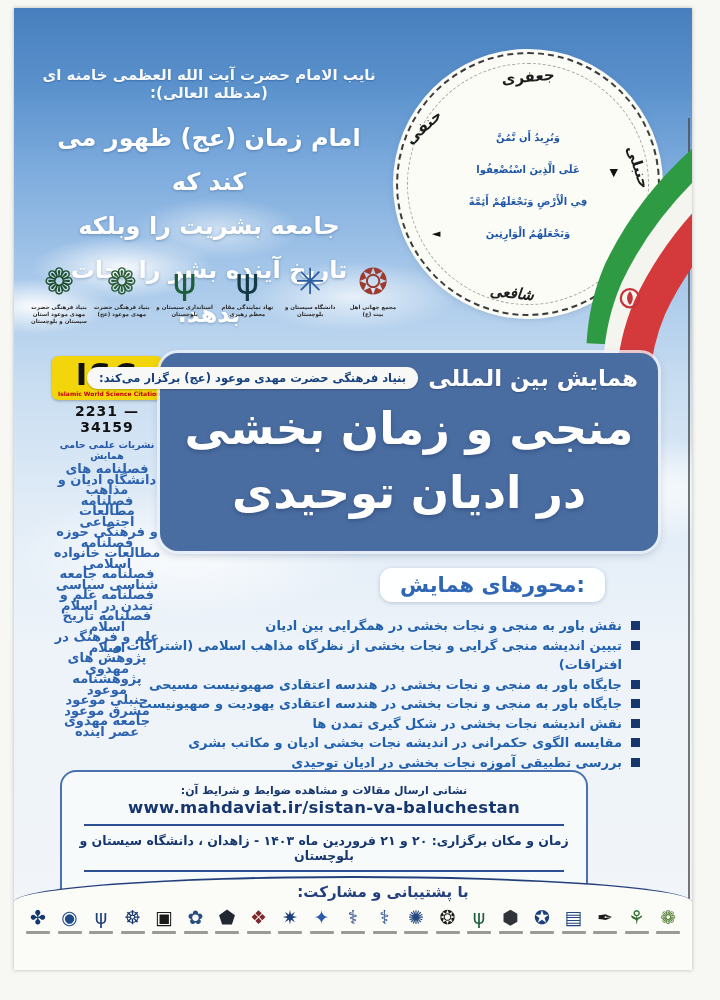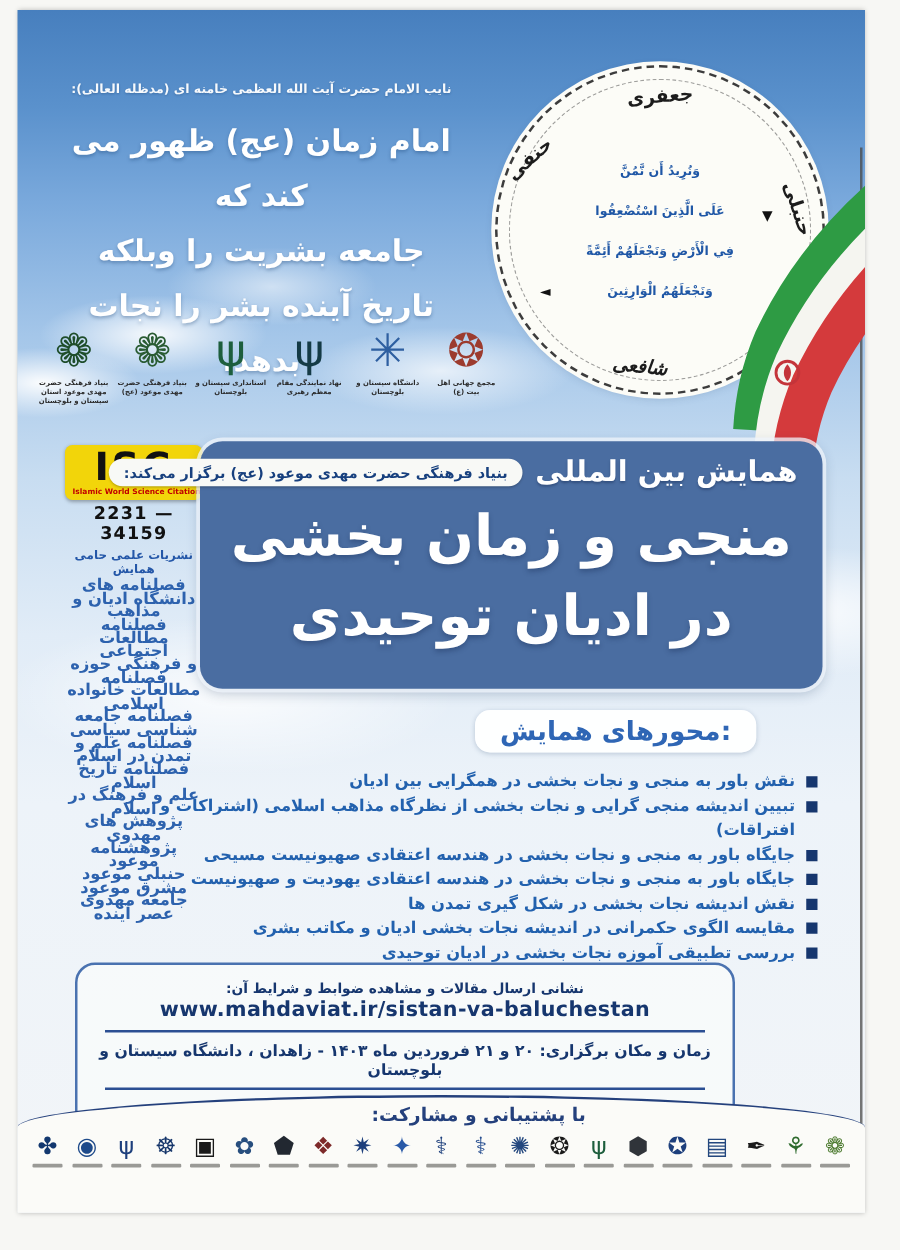--- a/index.html
+++ b/index.html
@@ -18,21 +18,21 @@
       linear-gradient(180deg,#477fbe 0%, #5a91cc 8%, #7aa9dc 16%, #a4c6e9 27%, #c8ddf1 39%, #e1ecf7 52%, #edf3f9 66%, #f2f5f8 100%);
     box-shadow:0 0 4px rgba(0,0,0,.25);
     overflow:hidden;
   }
 
   
   .scan-line { position:absolute; right:2px; top:110px; height:790px; width:2px; background:#4a4a48; opacity:.75; }
 
   
   .quote { position:absolute; left:26px; top:58px; width:338px; direction:rtl; text-align:center; color:#fff; }
-  .quote .attr { font-size:10px; font-weight:bold; opacity:.95; margin-bottom:14px; text-shadow:0 1px 2px rgba(20,60,110,.4); }
+  .quote .attr { font-size:15px; font-weight:bold; opacity:.95; margin-bottom:14px; text-shadow:0 1px 2px rgba(20,60,110,.4); }
   .quote .qline { font-size:24px; font-weight:bold; line-height:44px; text-shadow:0 1px 3px rgba(20,60,110,.35); letter-spacing:.5px; }
 
   
   .verse-circle {
     position:absolute; left:382px; top:44px; width:264px; height:264px; border-radius:50%;
     background:#fcfcf7; border:2px dashed #3c3c3c; box-shadow:0 0 0 3px #fcfcf7, 0 2px 8px rgba(40,70,110,.25);
     z-index:3;
   }
   .verse-circle::before { content:""; position:absolute; inset:9px; border-radius:50%; border:1.5px dashed #555; opacity:.55; }
   .verse { position:absolute; inset:0; display:flex; flex-direction:column; justify-content:center; align-items:center; direction:rtl; padding-top:4px; }
@@ -75,21 +75,21 @@
   }
   .banner-top { display:flex; align-items:center; padding:12px 20px 0 12px; gap:10px; }
   .series { color:#fff; font-weight:bold; font-size:23px; white-space:nowrap; text-shadow:0 1px 2px rgba(20,40,80,.4); }
   .organizer-pill { background:#f8f9f6; border-radius:16px; padding:4px 12px; font-size:11.5px; font-weight:bold; color:#17407e; white-space:nowrap; box-shadow:0 1px 2px rgba(0,0,0,.25); }
   .title-lines { text-align:center; margin-top:6px; }
   .title-line { color:#fff; font-weight:bold; font-size:45px; line-height:64px; text-shadow:0 2px 4px rgba(20,40,80,.35); letter-spacing:1px; }
 
   
   .themes-pill { position:absolute; left:366px; top:560px; z-index:5; background:rgba(255,255,255,.95); border-radius:12px; padding:5px 20px; box-shadow:0 1px 4px rgba(40,70,110,.25); }
   .themes-pill span { direction:rtl; font-size:21px; font-weight:bold; color:#2f66b5; }
-  .themes { position:absolute; left:80px; top:608px; width:560px; direction:rtl; z-index:5; list-style:none; }
+  .themes { position:absolute; left:66px; top:608px; width:560px; direction:rtl; z-index:5; list-style:none; }
   .themes .theme { display:flex; align-items:flex-start; font-size:13px; font-weight:600; color:#2261ae; line-height:19.5px; }
   .themes .sq { flex:0 0 auto; width:9px; height:9px; background:#16366e; margin-left:9px; margin-top:5px; }
 
   
   .info-box {
     position:absolute; left:46px; top:762px; width:528px; z-index:5;
     border:2.5px solid #4a72b0; border-radius:16px; background:rgba(252,253,251,.6);
     direction:rtl; text-align:center; overflow:hidden;
   }
   .info-row { padding:7px 14px; }

